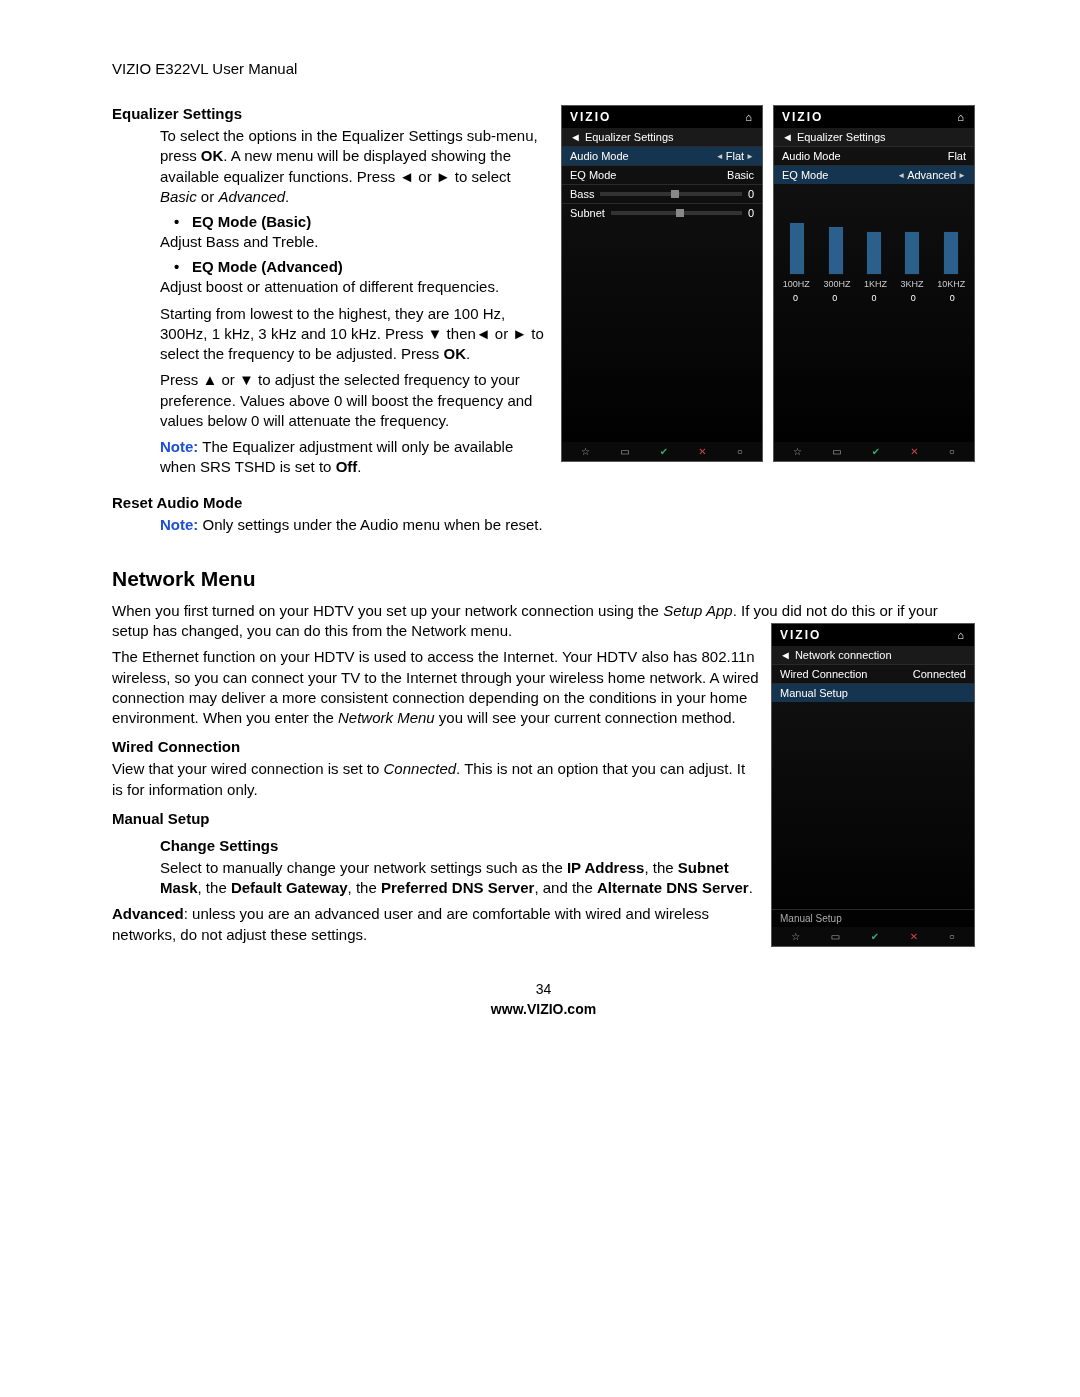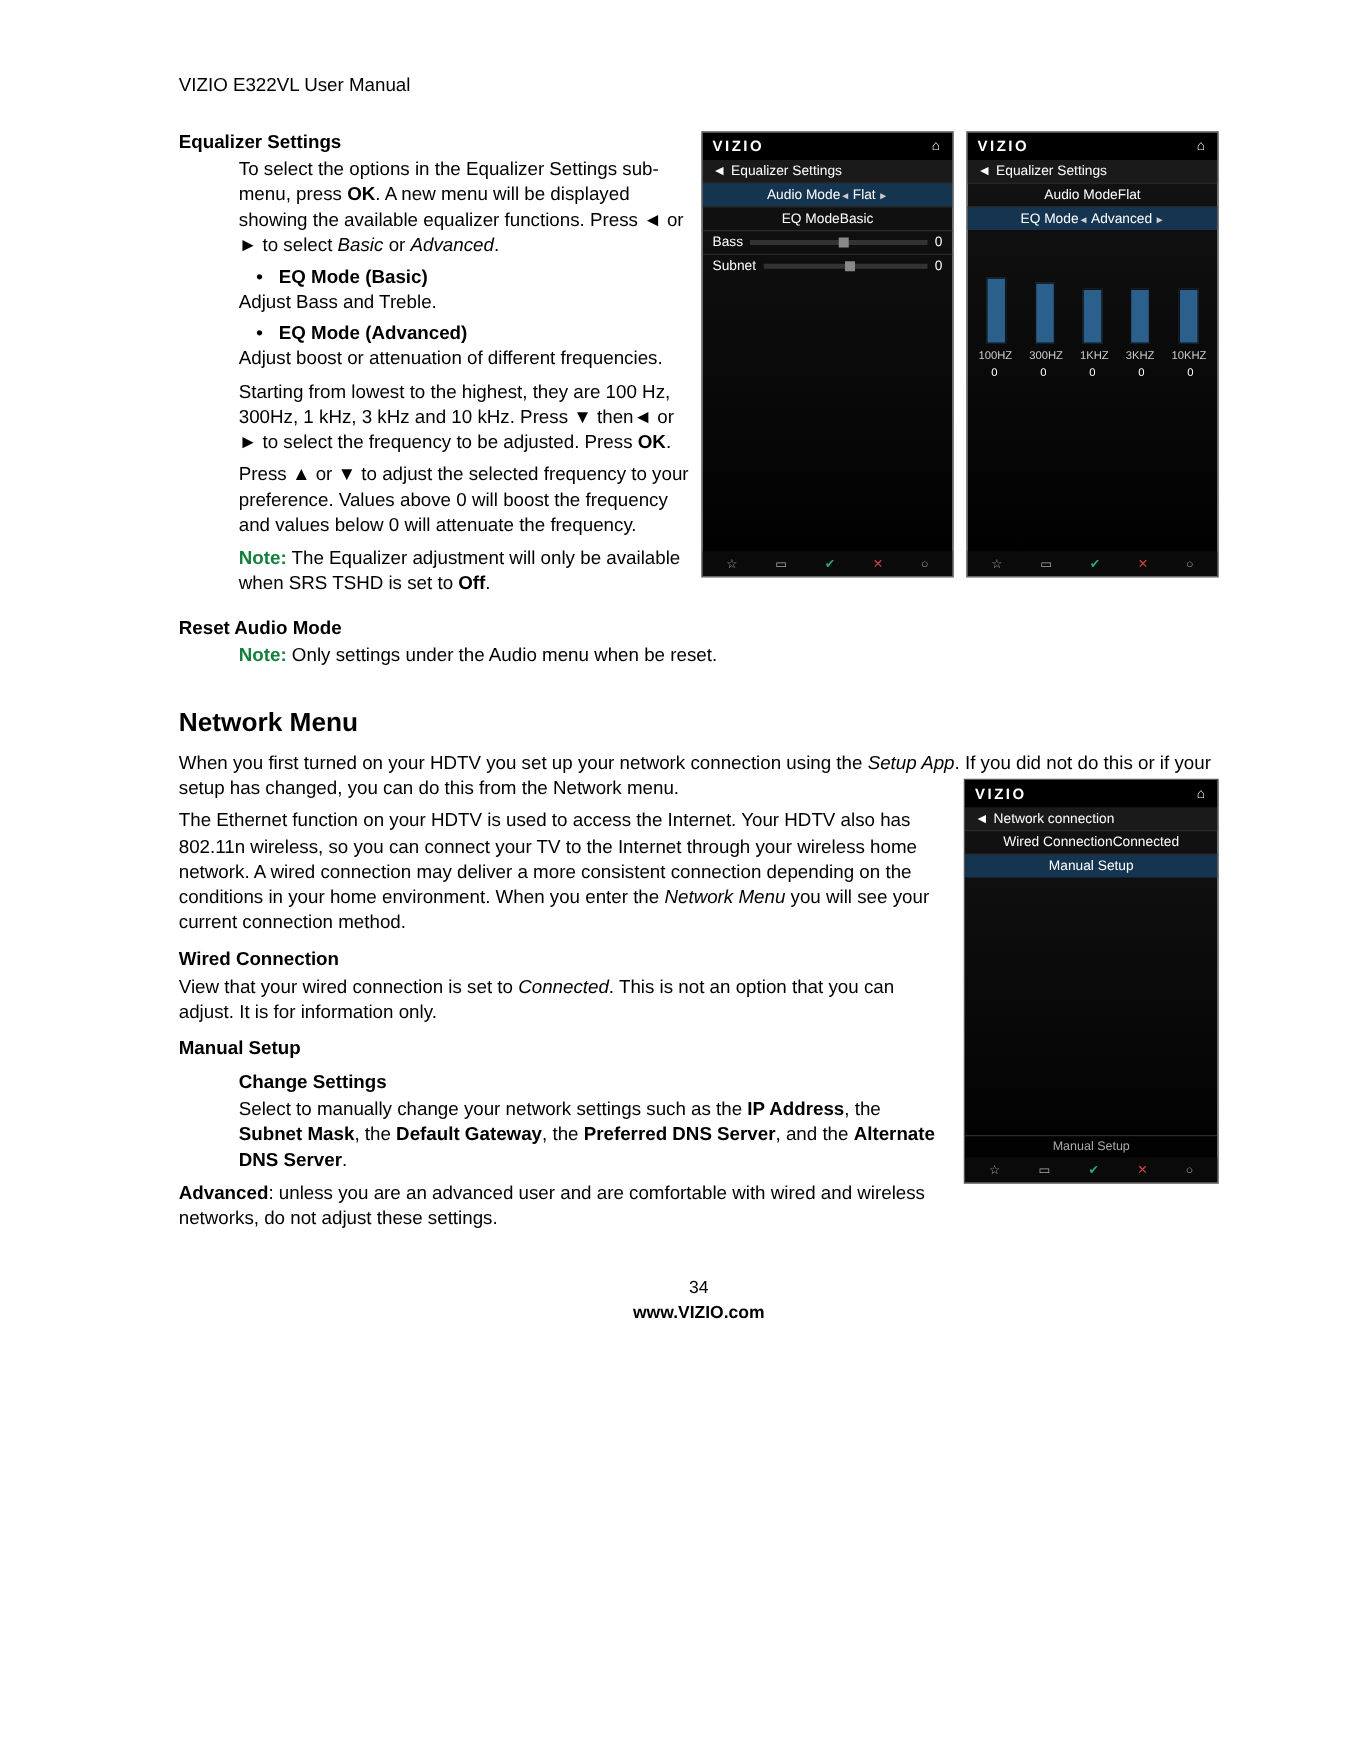--- a/index.html
+++ b/index.html
@@ -6,21 +6,20 @@
     margin: 0;
     font-family: Arial, Helvetica, sans-serif;
     font-size: 15px;
     color: #000;
     background: #fff;
     width: 1080px;
   }
   .page {
     padding: 60px 105px 40px 112px;
     position: relative;
-    margin-left: 31px;
   }
   .header-line {
     font-size: 15px;
     margin-bottom: 28px;
   }
   .section-h3 {
     font-weight: bold;
     font-size: 15px;
     margin: 10px 0 4px 0;
   }
@@ -40,21 +39,21 @@
     padding-left: 32px;
     position: relative;
   }
   .bullet-row::before {
     content: "•";
     position: absolute;
     left: 14px;
     top: 0;
   }
   p { margin: 2px 0 6px 0; line-height: 1.35; }
-  .note { color: #15803d; font-weight: bold; }
+  .note { color: #1d4ed8; font-weight: bold; }
   .italic { font-style: italic; }
   .bold { font-weight: bold; }
   .float-screens {
     float: right;
     margin-left: 10px;
     margin-bottom: 4px;
   }
   .screens-row {
     display: flex;
     gap: 10px;
@@ -83,21 +82,21 @@
   .sc-title {
     background: #1a1a1a;
     padding: 3px 8px;
     font-size: 11px;
     display: flex;
     align-items: center;
     gap: 4px;
   }
   .sc-row {
     display: flex;
-    justify-content: center;
+    justify-content: space-between;
     align-items: center;
     padding: 3px 8px;
     border-top: 1px solid #2a2a2a;
     font-size: 11px;
   }
   .sc-row.sel { background: #15344f; }
   .val-box {
     display: flex;
     align-items: center;
     gap: 2px;

